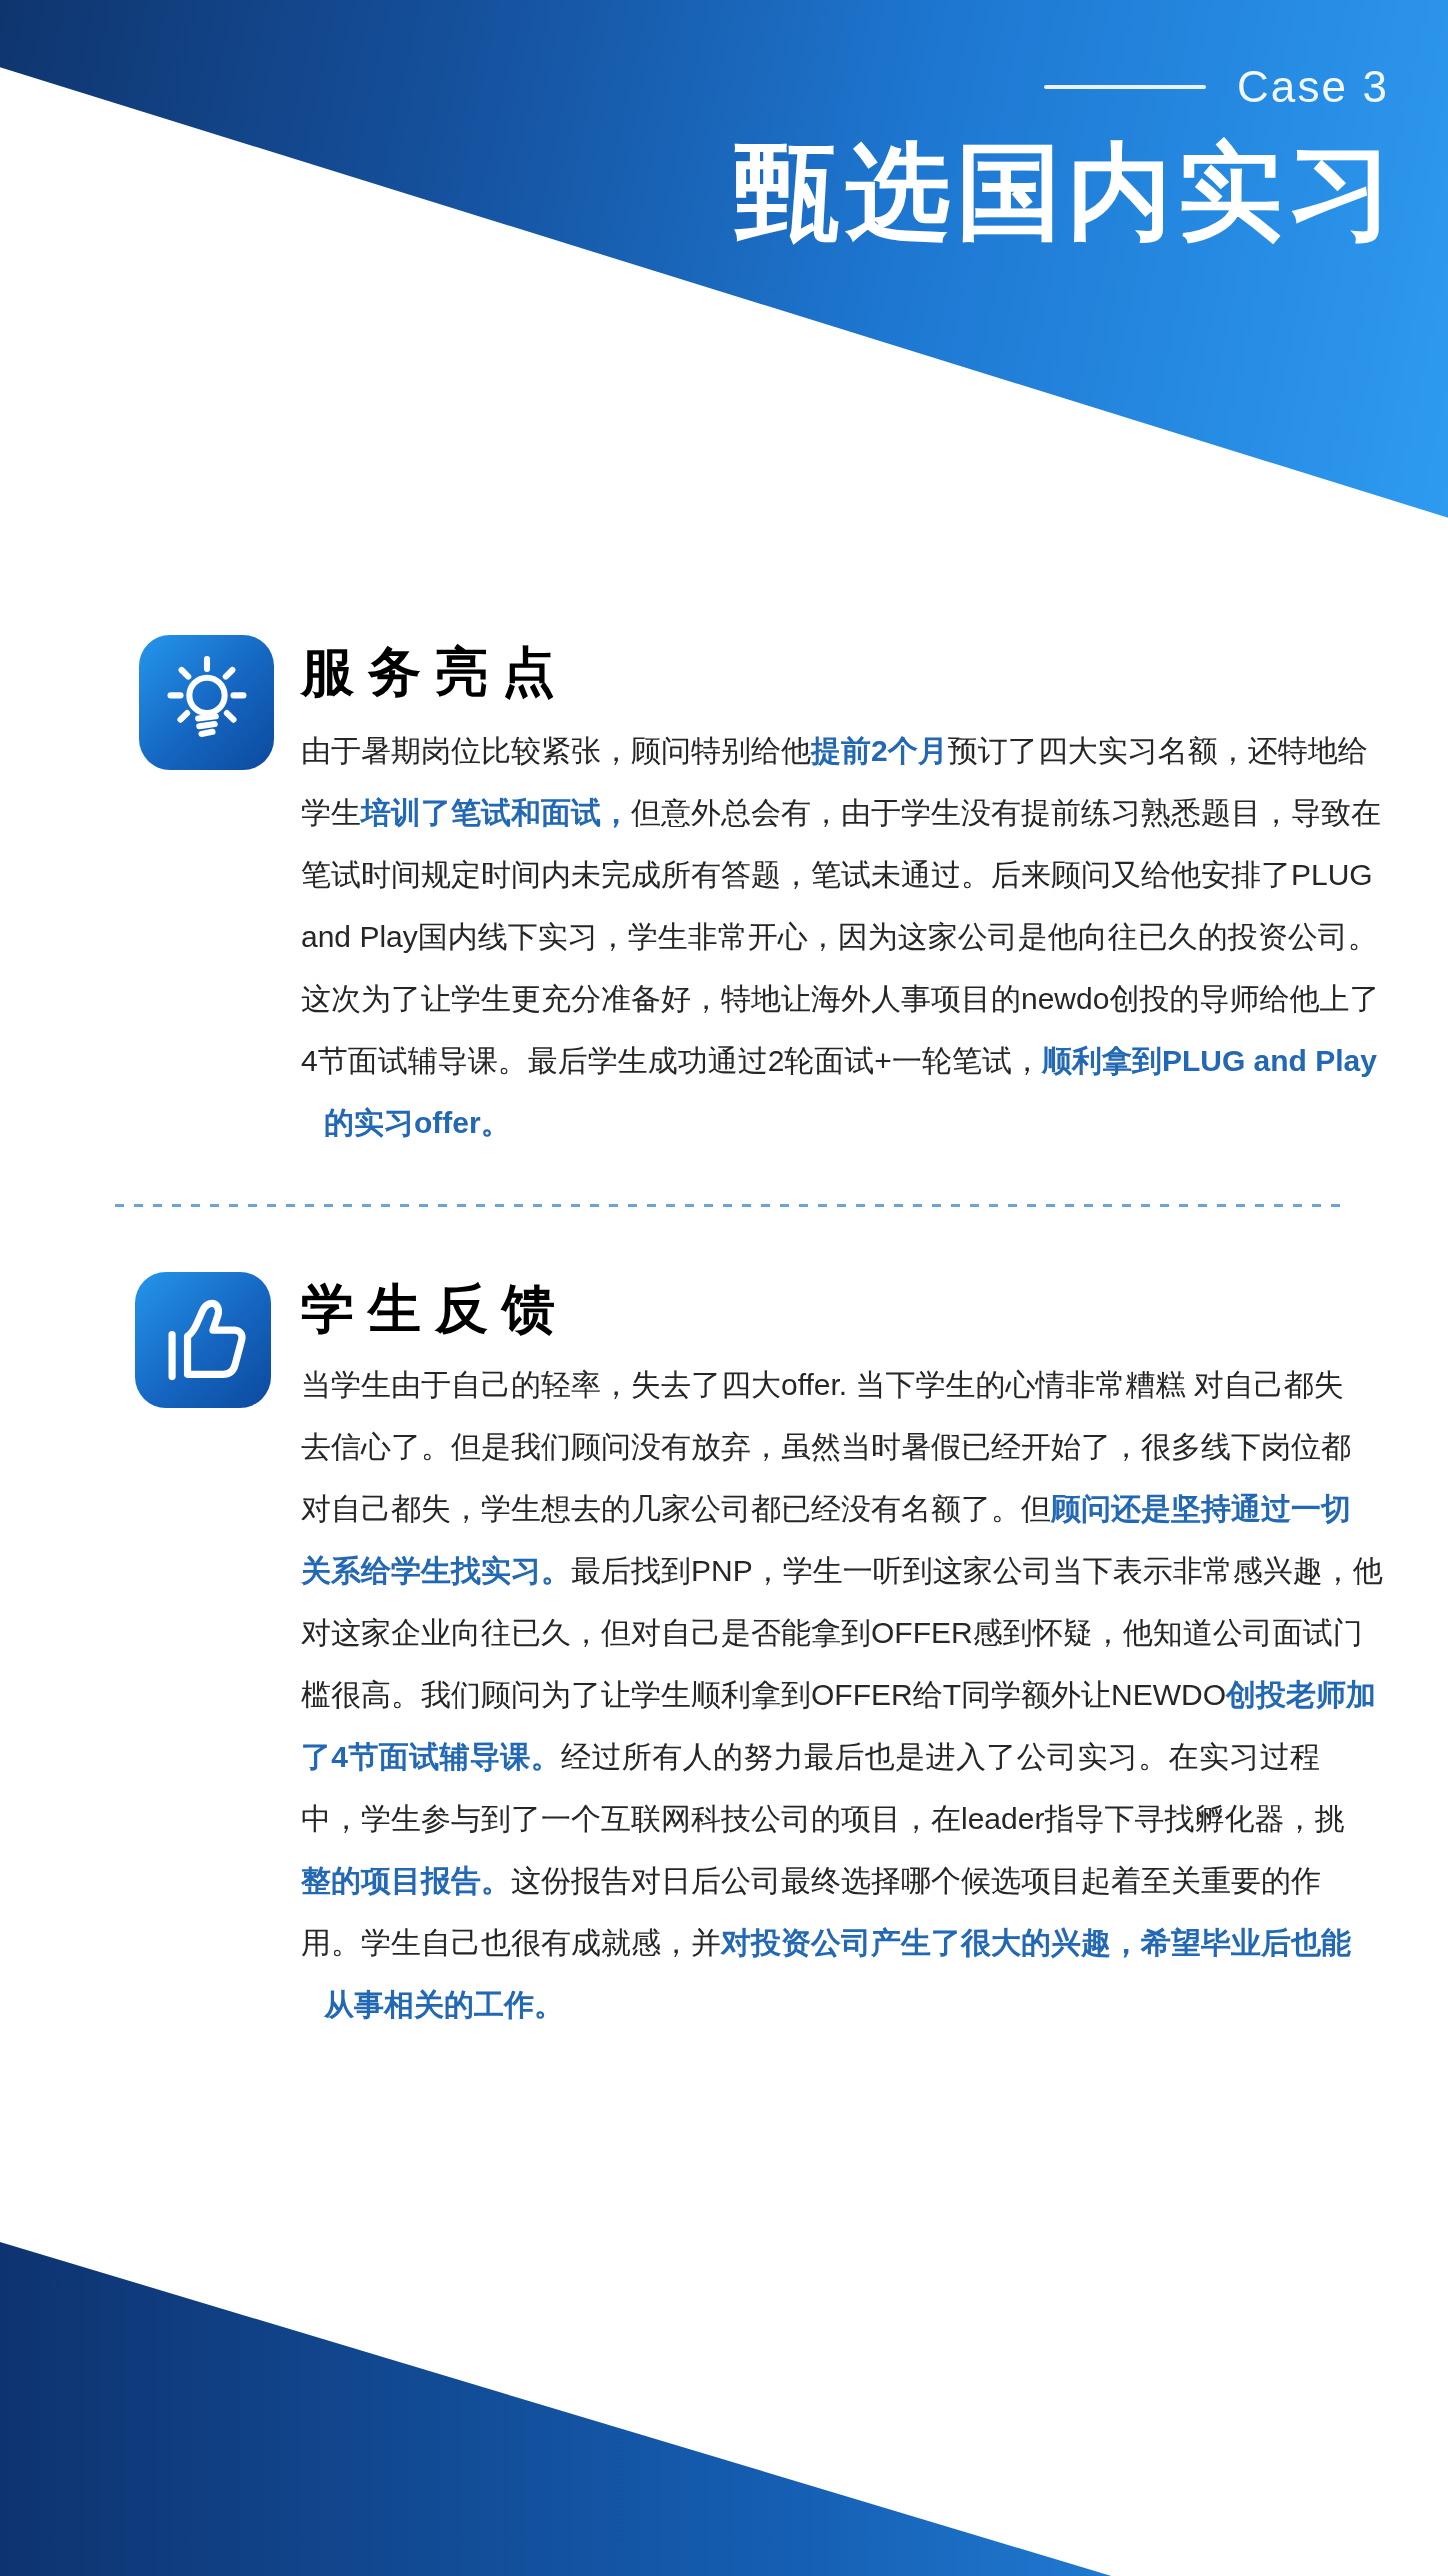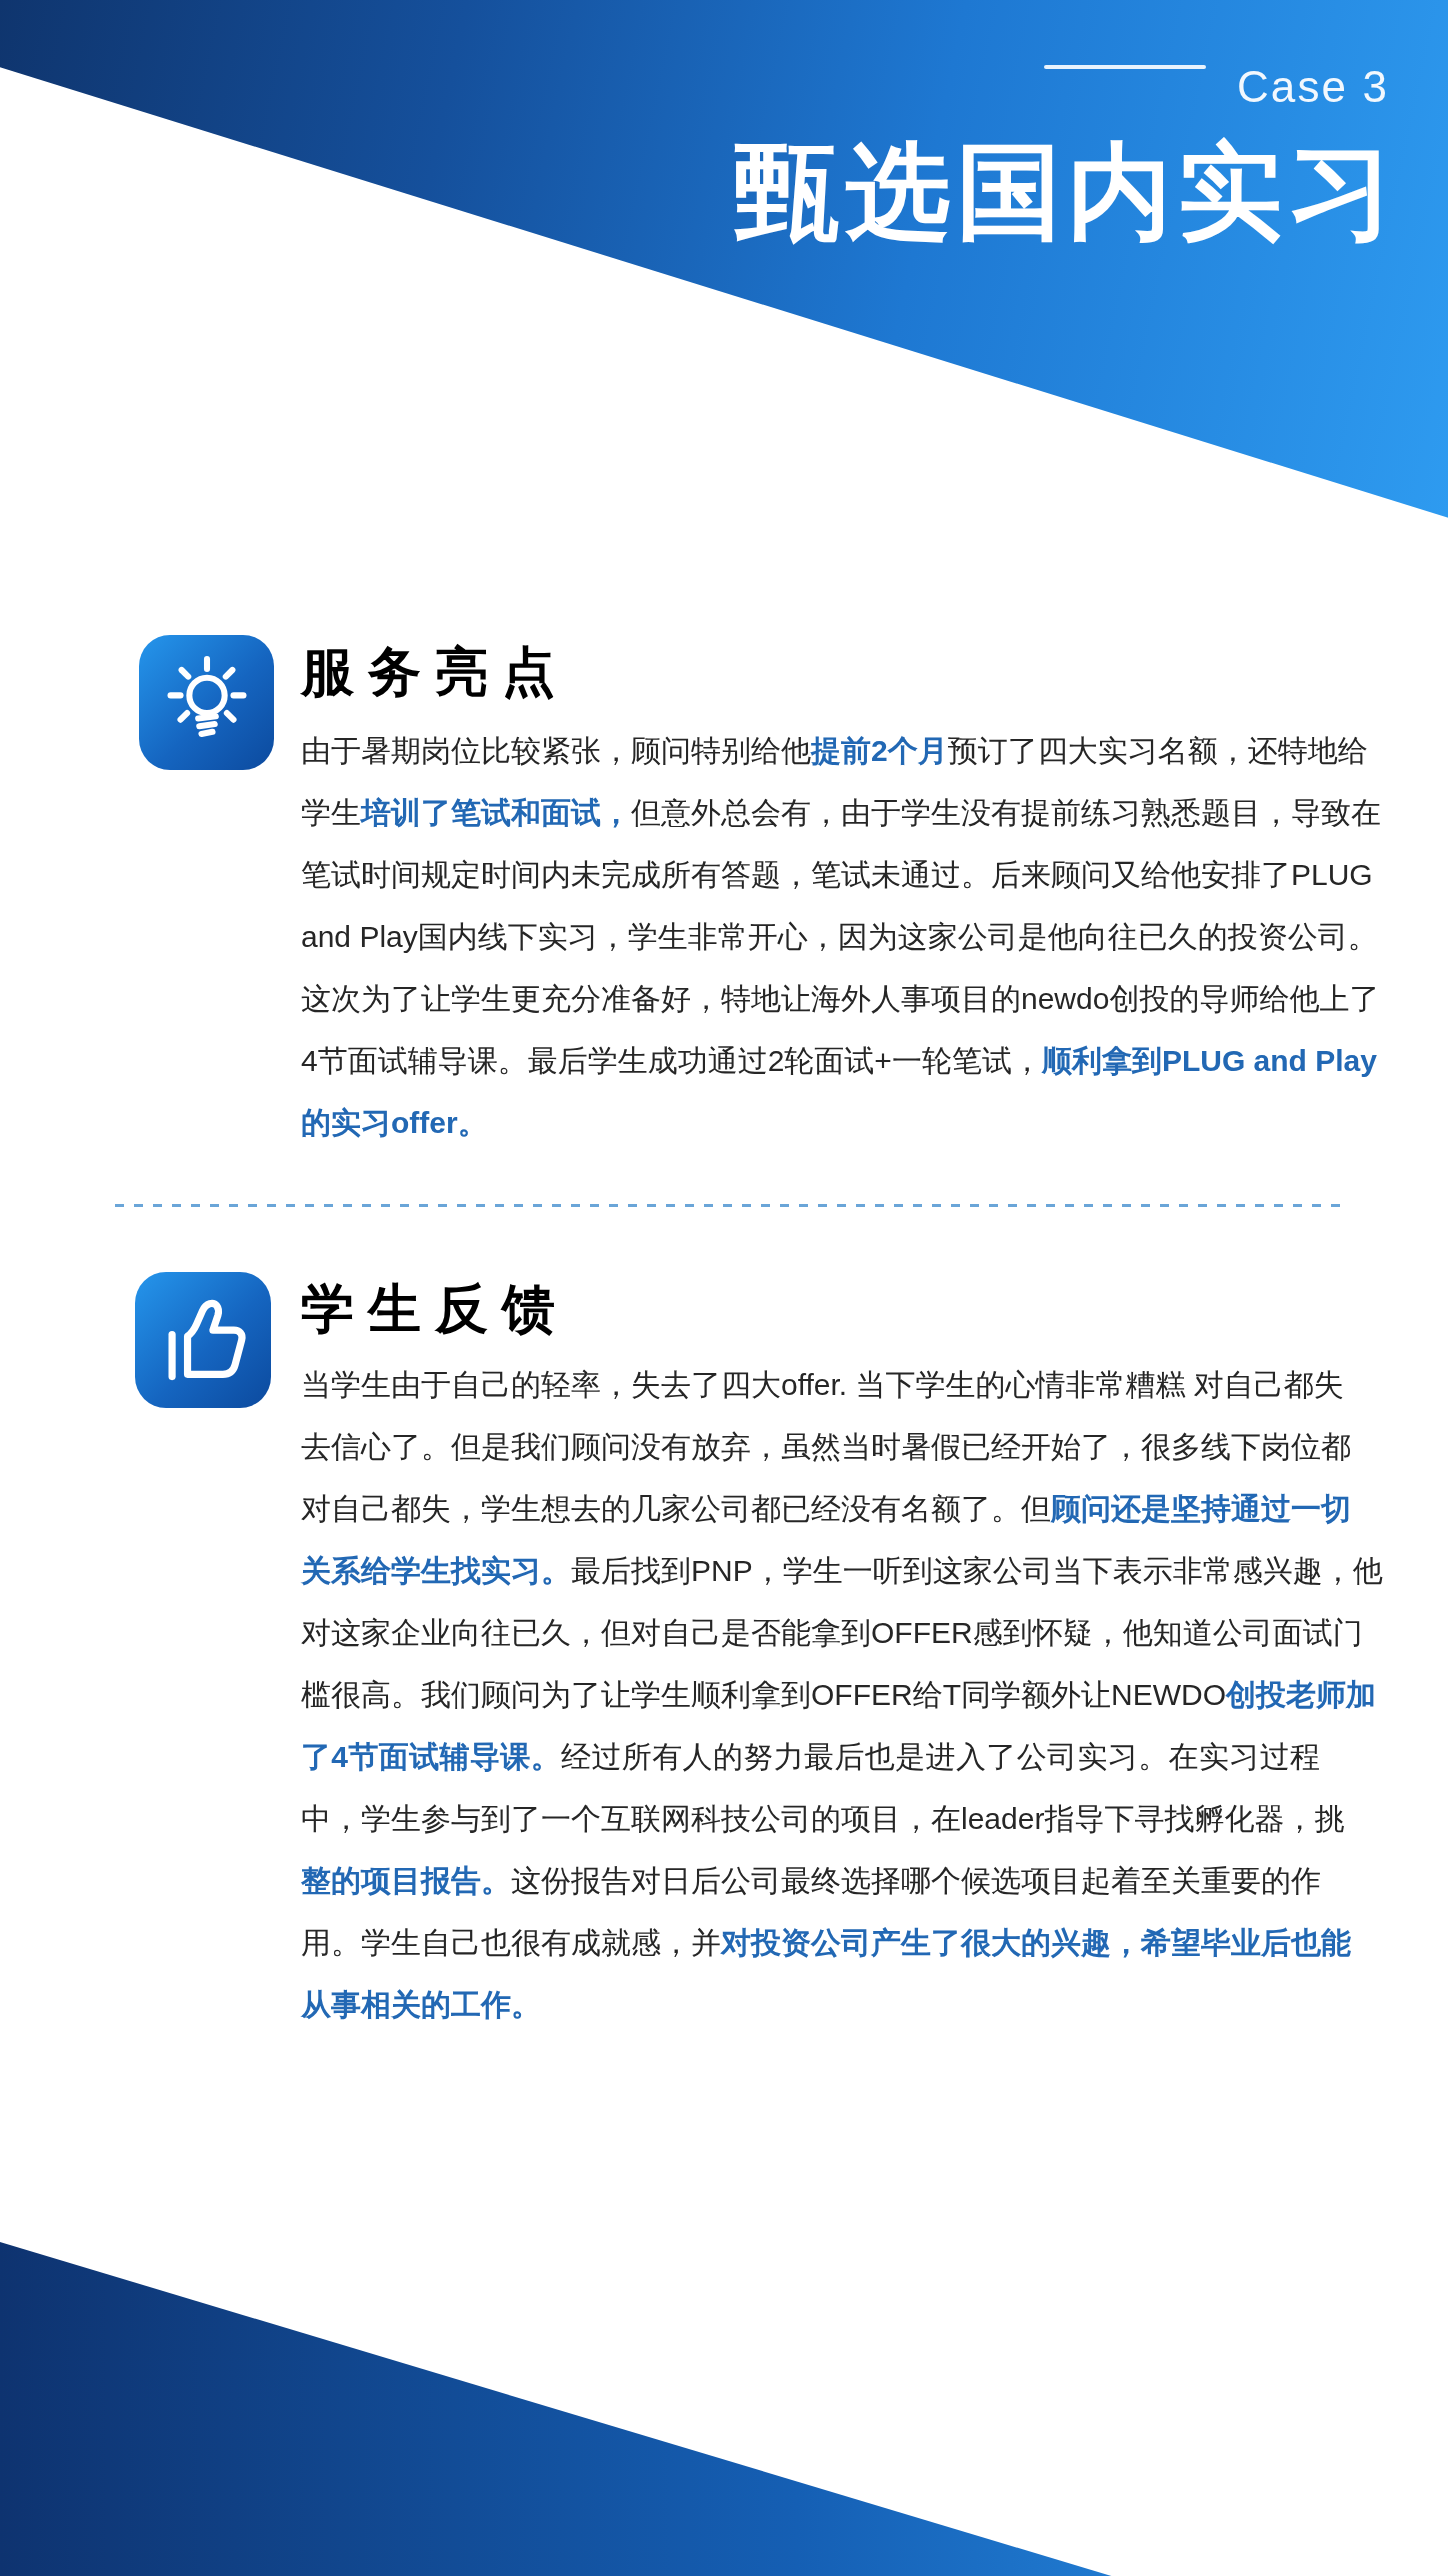--- a/index.html
+++ b/index.html
@@ -13,21 +13,21 @@
   }
 
   
   .header{
     position:absolute;left:0;top:0;width:1449px;height:518px;
     background:linear-gradient(102deg,#0f356e 0%,#15509c 30%,#1e78d2 62%,#2e9bf0 100%);
     clip-path:polygon(0 0,100% 0,100% 100%,0 13%);
   }
   .case-row{
     position:absolute;top:65px;right:60px;
-    display:flex;gap:31px;
+    display:flex;align-items:center;gap:31px;
   }
   .case-dash{width:162px;height:3.5px;background:#e9f3fd;border-radius:2.1px;}
   .case-label{
     font-size:44px;font-weight:400;color:#f2f8fe;letter-spacing:2.1px;line-height:1;
   }
   .header-title{
     position:absolute;top:139px;right:50px;
     font-size:105px;font-weight:800;color:#ffffff;letter-spacing:5.7px;line-height:1;
     white-space:nowrap;
     text-align:right;
@@ -49,21 +49,21 @@
   
   .para{
     position:absolute;left:301px;width:1019px;
     font-size:30px;color:var(--body);
   }
   .para .line{
     height:62px;line-height:62px;
     text-align:justify;text-align-last:justify;
     white-space:nowrap;
   }
-  .para .line.last{text-align-last:left;}
+  .para .line.last{text-align-last:left;margin-left:23px;}
   .para .hl{color:var(--accent);font-weight:700;}
 
   
   .divider{
     position:absolute;left:115px;top:1204px;width:1228px;height:2.8px;
     background:repeating-linear-gradient(to right,#6aa5d8 0 9.2px,transparent 9.2px 19px);
   }
 
   
   .footer{

